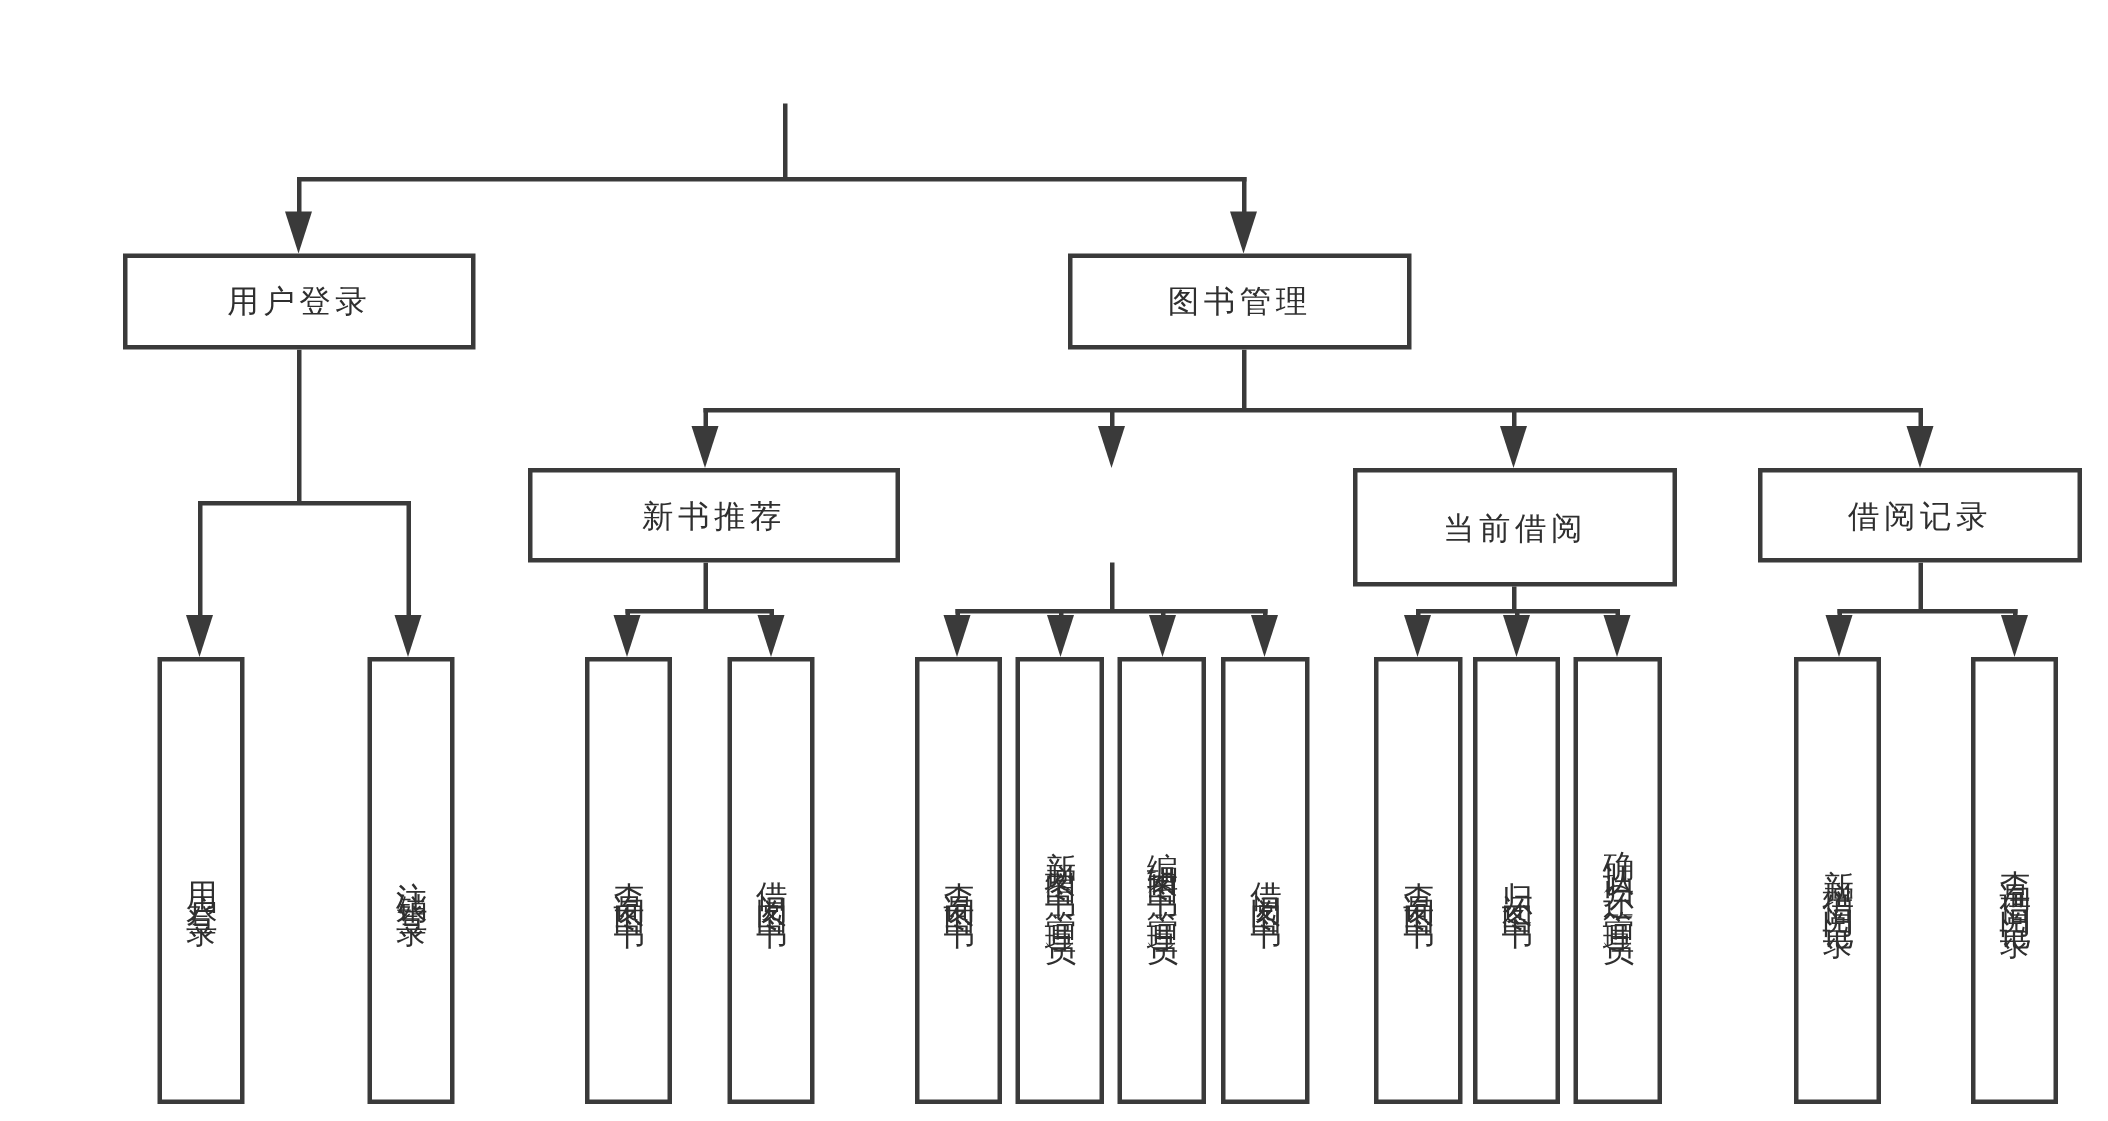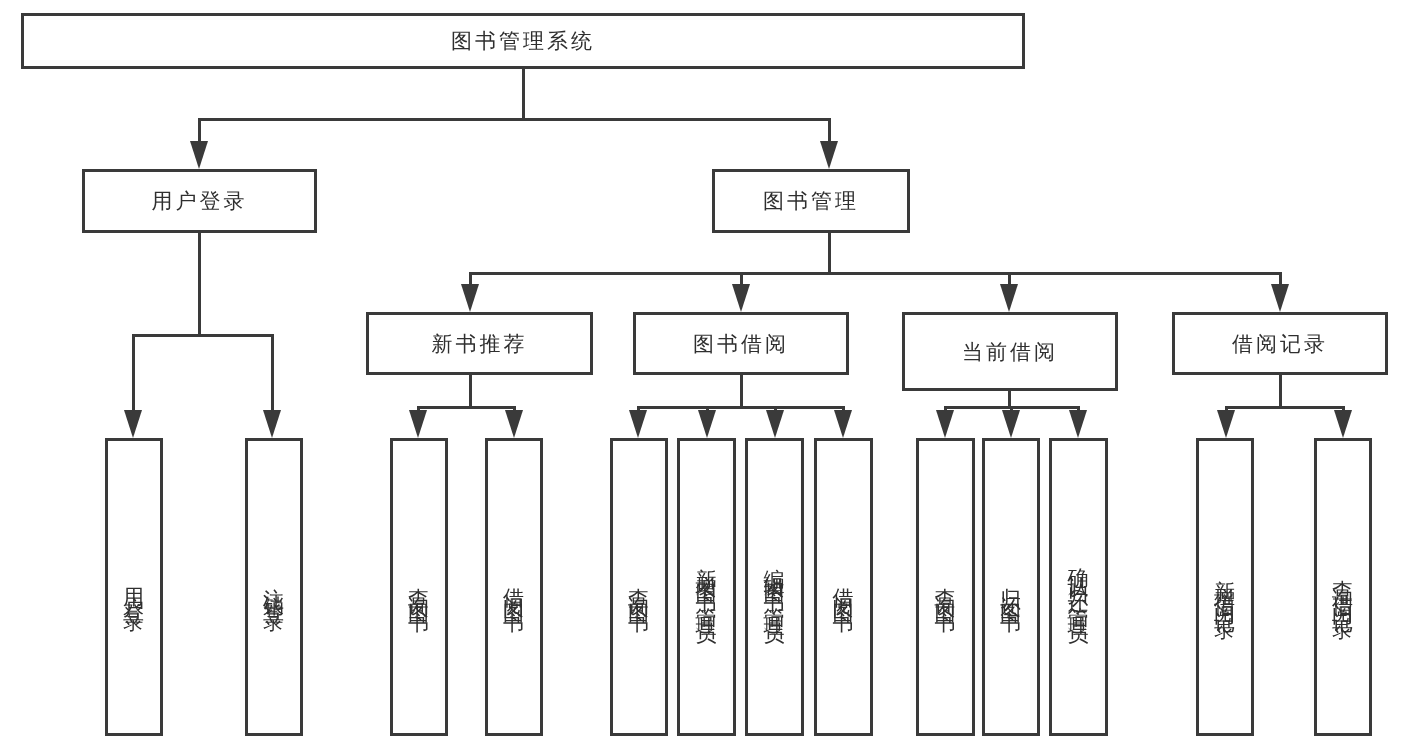--- a/index.html
+++ b/index.html
@@ -54,35 +54,32 @@
     color:var(--watermark);
     z-index:5;
     white-space:nowrap;
   }
 </style>
 </head>
 <body>
 
 <div class="canvas">
 
-  <div class="box h" style="left:21px;top:13px;width:1004px;height:56px">
-    <span>图书管理系统</span>
-  </div>
 
   <div class="vline" style="left:521.5px;top:69px;height:51px"></div>
   <div class="hline" style="left:197.5px;top:117.5px;width:633px"></div>
   <div class="vline" style="left:197.5px;top:117.5px;height:28px"></div>
   <div class="arrow" style="left:190px;top:141px"></div>
   <div class="vline" style="left:827.5px;top:117.5px;height:28px"></div>
   <div class="arrow" style="left:820px;top:141px"></div>
 
   <div class="box h" style="left:82px;top:169px;width:235px;height:64px">
     <span>用户登录</span>
   </div>
-  <div class="box h" style="left:712px;top:169px;width:198px;height:64px">
+  <div class="box h" style="left:712px;top:169px;width:229px;height:64px">
     <span>图书管理</span>
   </div>
 
   <div class="vline" style="left:197.5px;top:233px;height:103px"></div>
   <div class="hline" style="left:131.5px;top:333.5px;width:142px"></div>
   <div class="vline" style="left:131.5px;top:333.5px;height:80px"></div>
   <div class="arrow" style="left:124px;top:410px"></div>
   <div class="vline" style="left:270.5px;top:333.5px;height:80px"></div>
   <div class="arrow" style="left:263px;top:410px"></div>
 
@@ -90,25 +87,22 @@
   <div class="hline" style="left:468.5px;top:271.5px;width:813px"></div>
   <div class="vline" style="left:468.5px;top:271.5px;height:16px"></div>
   <div class="arrow" style="left:461px;top:284px"></div>
   <div class="vline" style="left:739.5px;top:271.5px;height:16px"></div>
   <div class="arrow" style="left:732px;top:284px"></div>
   <div class="vline" style="left:1007.5px;top:271.5px;height:16px"></div>
   <div class="arrow" style="left:1000px;top:284px"></div>
   <div class="vline" style="left:1278.5px;top:271.5px;height:16px"></div>
   <div class="arrow" style="left:1271px;top:284px"></div>
 
-  <div class="box h" style="left:366px;top:312px;width:227px;height:63px">
+  <div class="box h" style="left:352px;top:312px;width:248px;height:63px">
     <span>新书推荐</span>
-  </div>
-  <div class="box h" style="left:633px;top:312px;width:216px;height:63px">
-    <span>图书借阅</span>
   </div>
   <div class="box h" style="left:902px;top:312px;width:216px;height:79px">
     <span>当前借阅</span>
   </div>
   <div class="box h" style="left:1172px;top:312px;width:216px;height:63px">
     <span>借阅记录</span>
   </div>
 
   <div class="vline" style="left:468.5px;top:375px;height:33px"></div>
   <div class="hline" style="left:416.5px;top:405.5px;width:99px"></div>

